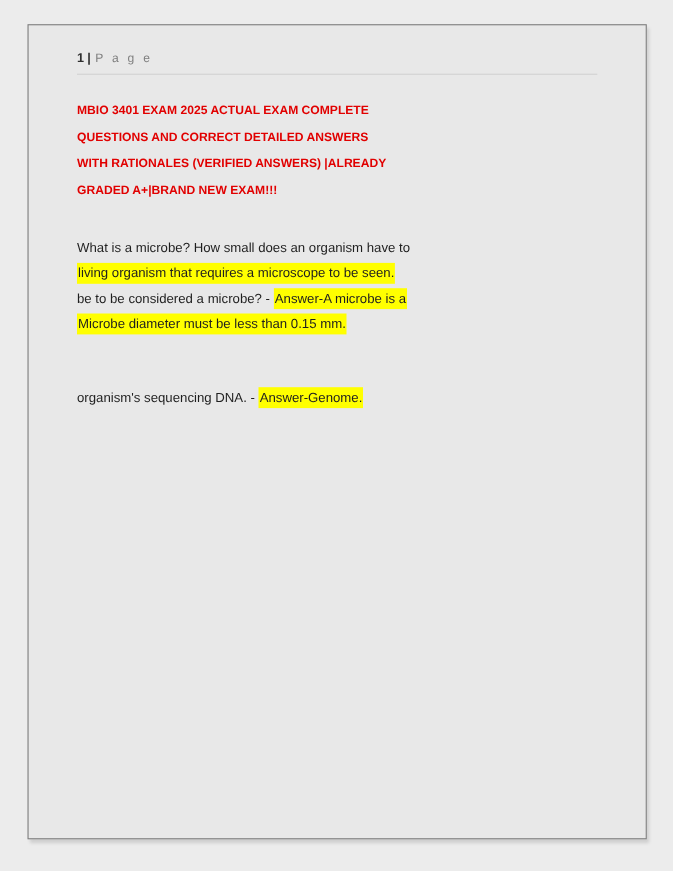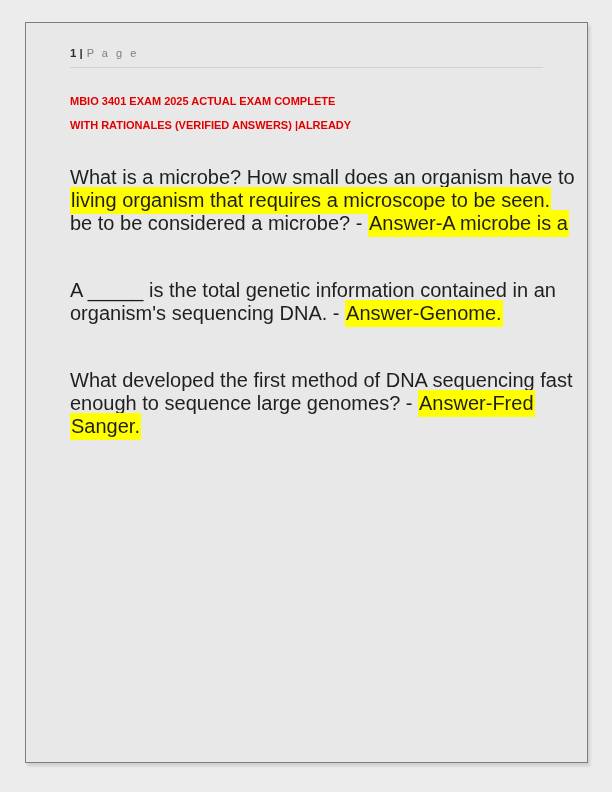--- a/index.html
+++ b/index.html
@@ -28,58 +28,55 @@
   .doc-title {
     margin: 21px 0 0 0;
     text-align: left;
     color: var(--title_red, #e10000);
     font-size: 11px; font-weight: bold; line-height: 24px;
   }
   .doc-title .tl { display: block; white-space: nowrap; }
   .qa { margin-top: 29px; }
   .para { margin: 0 0 44px 0; }
   .line {
-    font-size: 20px; line-height: 23px;
+    font-size: 12px; line-height: 23px;
     color: var(--body_text, #1f1f1f);
     white-space: nowrap;
   }
   .hl { background: var(--highlight_yellow, #ffff00); padding: 2px 1px 3px 1px; }
 </style>
 </head>
 <body>
 
 <div class="page">
 
   <div class="header">
     <span class="pg-num">1</span><span class="pg-sep">|</span><span class="pg-label">P a g e</span>
   </div>
   <hr class="header-rule">
 
   <h1 class="doc-title">
     <span class="tl">MBIO 3401 EXAM 2025 ACTUAL EXAM COMPLETE</span>
+    <span class="tl">QUESTIONS AND CORRECT DETAILED ANSWERS</span>
     <span class="tl">WITH RATIONALES (VERIFIED ANSWERS) |ALREADY</span>
+    <span class="tl">GRADED A+|BRAND NEW EXAM!!!</span>
   </h1>
 
   <div class="qa">
 
     <div class="para">
       <div class="line"><span>What is a microbe? How small does an organism have to</span></div>
       <div class="line"><span class="hl">living organism that requires a microscope to be seen.</span></div>
       <div class="line"><span>be to be considered a microbe? - </span><span class="hl">Answer-A microbe is a</span></div>
+      <div class="line"><span class="hl">Microbe diameter must be less than 0.15 mm.</span></div>
     </div>
 
     <div class="para">
     </div>
 
     <div class="para">
-      <div class="line"><span>A _____ is the total genetic information contained in an</span></div>
       <div class="line"><span>organism's sequencing DNA. - </span><span class="hl">Answer-Genome.</span></div>
     </div>
 
-    <div class="para">
-      <div class="line"><span>What developed the first method of DNA sequencing fast</span></div>
-      <div class="line"><span>enough to sequence large genomes? - </span><span class="hl">Answer-Fred</span></div>
-      <div class="line"><span class="hl">Sanger.</span></div>
-    </div>
 
 
   </div>
 </div>
 
 </body></html>

